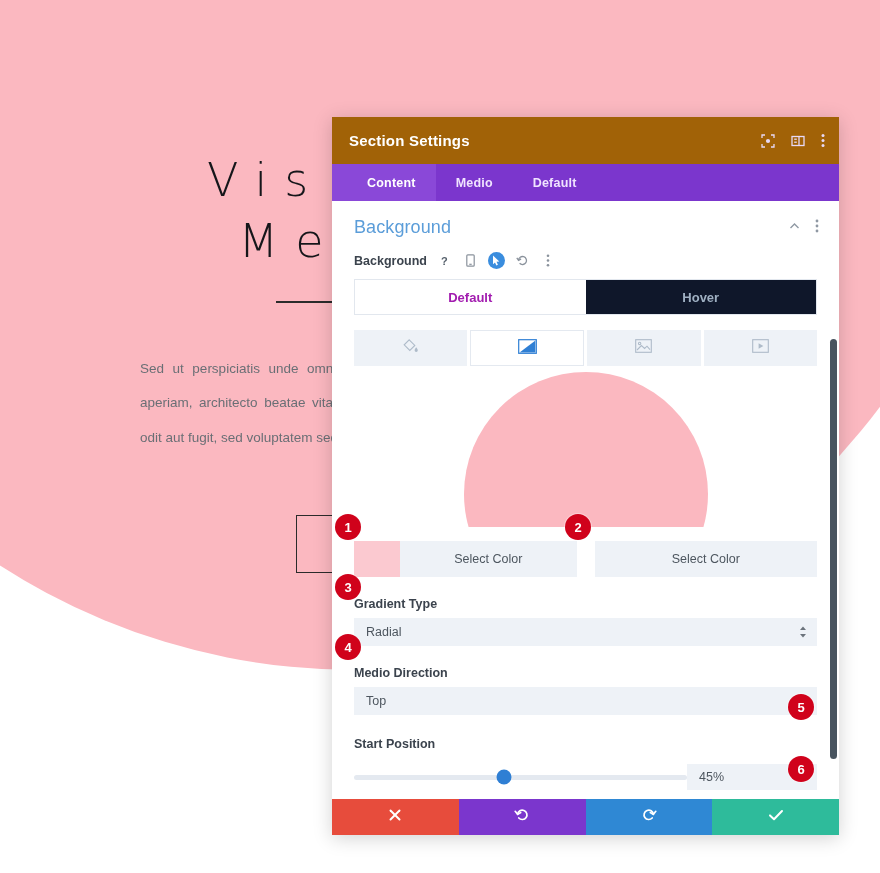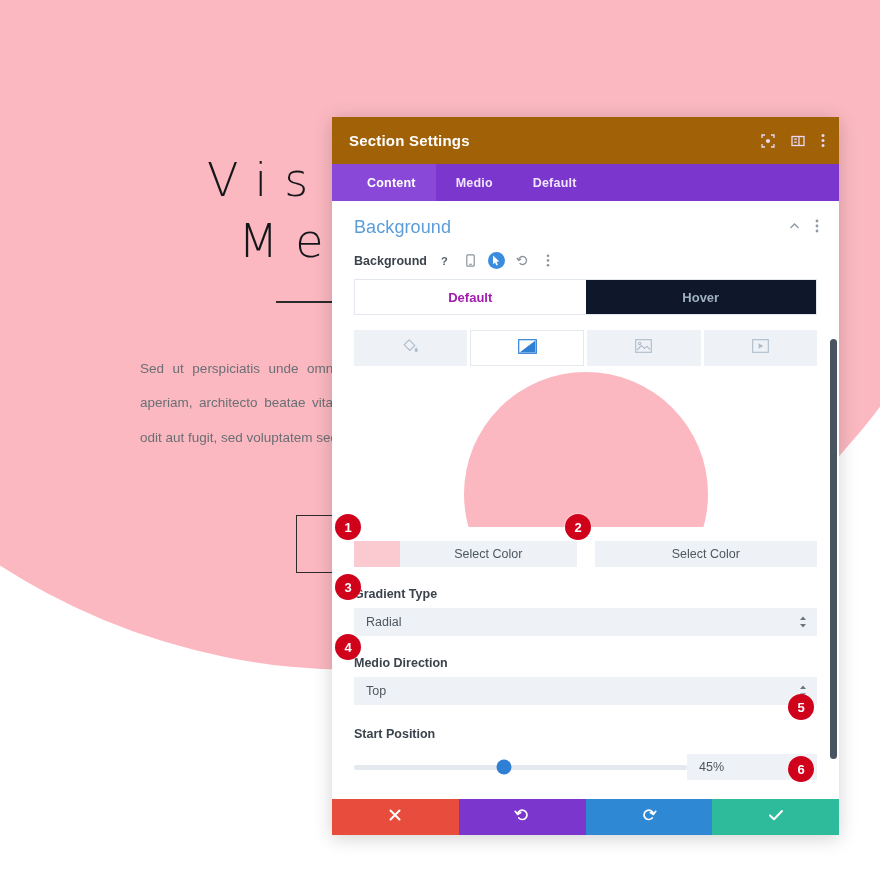--- a/index.html
+++ b/index.html
@@ -157,21 +157,21 @@
     left: 50%; top: 0;
     transform: translateX(-50%);
     width: 244px; height: 244px;
     border-radius: 50%;
     background: #fbb8c0;
   }
 
   .color-row {
     display: flex; gap: 18px;
     margin: 14px 22px 0 22px;
-    height: 26px;
+    height: 36px;
   }
   .color-cell { flex: 1 1 50%; display: flex; align-items: stretch; }
   .swatch { width: 46px; background: #fbc9d0; }
   .swatch.empty { background: transparent; width: 0; }
   .select-color-btn {
     flex: 1 1 auto;
     background: #eef2f7;
     display: flex; align-items: center; justify-content: center;
     font-size: 12.5px; color: #4d565f; cursor: pointer;
   }

